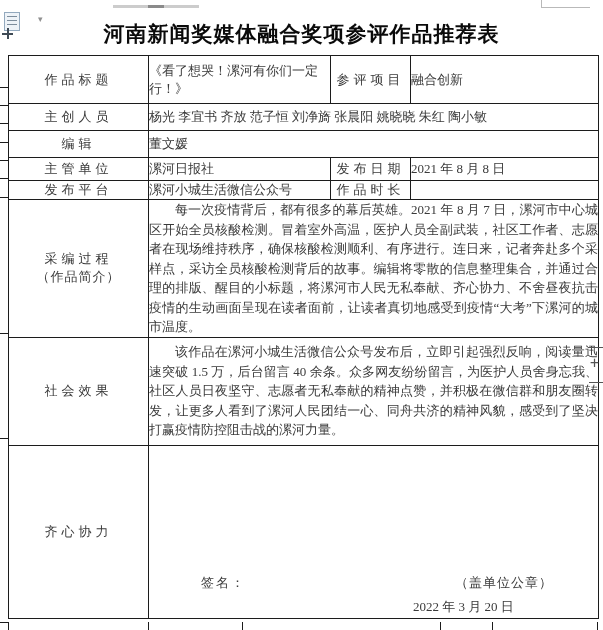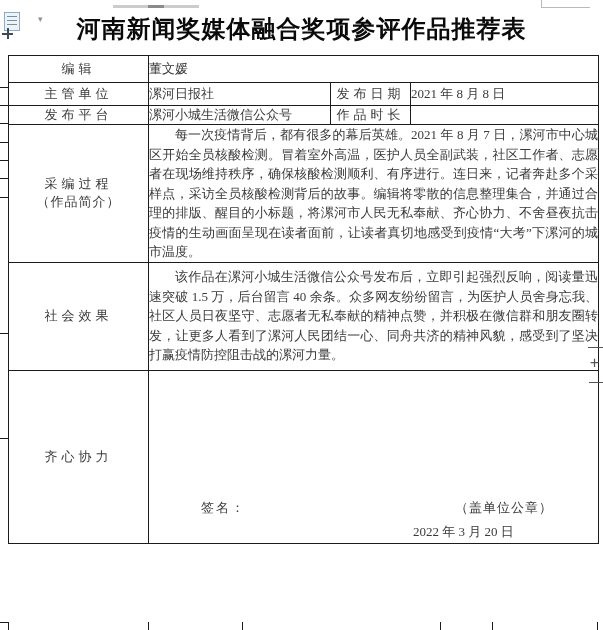--- a/index.html
+++ b/index.html
@@ -2,23 +2,23 @@
 <html><head>
 <meta charset="utf-8">
 <style>
   html,body{margin:0;padding:0;background:#fff;}
   #screen{
     position:relative;width:603px;height:630px;overflow:hidden;background:#ffffff;
     font-family:"Liberation Serif",serif;color:#3a3a3a;
   }
   
   .doc-title{
-    position:absolute;top:13px;left:0;width:603px;text-align:center;
+    position:absolute;top:20px;left:0;width:603px;text-align:center;
     font-family:"Liberation Sans",sans-serif;
-    font-size:24px;font-weight:bold;color:#0a0a0a;letter-spacing:1px;
+    font-size:21px;font-weight:bold;color:#0a0a0a;letter-spacing:1px;
   }
   
   table.form{
     position:absolute;left:8px;top:55px;width:590px;
     border-collapse:collapse;table-layout:fixed;
   }
   table.form td{
     border:1px solid #1c1c1c;
     font-size:13px;color:#3a3a3a;vertical-align:middle;
     padding:0;overflow:hidden;
@@ -85,20 +85,30 @@
   <div class="doc-title">河南新闻奖媒体融合奖项参评作品推荐表</div>
 
   <table class="form">
     <colgroup>
         <col style="width:140px">
         <col style="width:182px">
         <col style="width:80px">
         <col style="width:188px">
       </colgroup>
     <tbody>
+        <tr class="r1">
+      <td class="lbl">作品标题</td>
+      <td class="val">《看了想哭！漯河有你们一定行！》</td>
+      <td class="lbl">参评项目</td>
+      <td class="val">融合创新</td>
+    </tr>
+    <tr class="r2">
+      <td class="lbl">主创人员</td>
+      <td class="val" colspan="3">杨光 李宜书 齐放 范子恒 刘净旖 张晨阳 姚晓晓 朱红 陶小敏</td>
+    </tr>
     <tr class="r3">
       <td class="lbl">编辑</td>
       <td class="val" colspan="3">董文媛</td>
     </tr>
     <tr class="r4">
       <td class="lbl">主管单位</td>
       <td class="val">漯河日报社</td>
       <td class="lbl">发布日期</td>
       <td class="val">2021 年 8 月 8 日</td>
     </tr>

